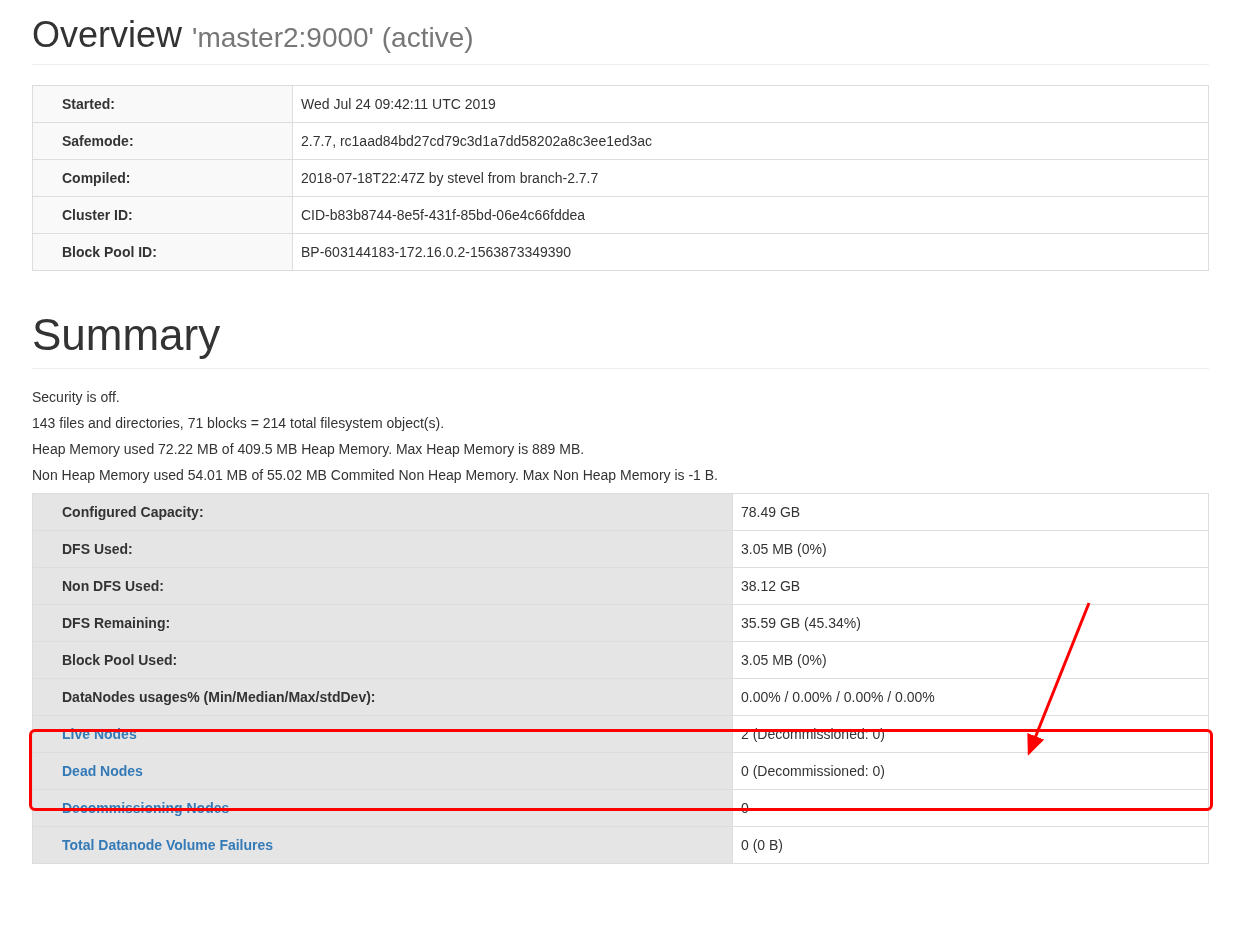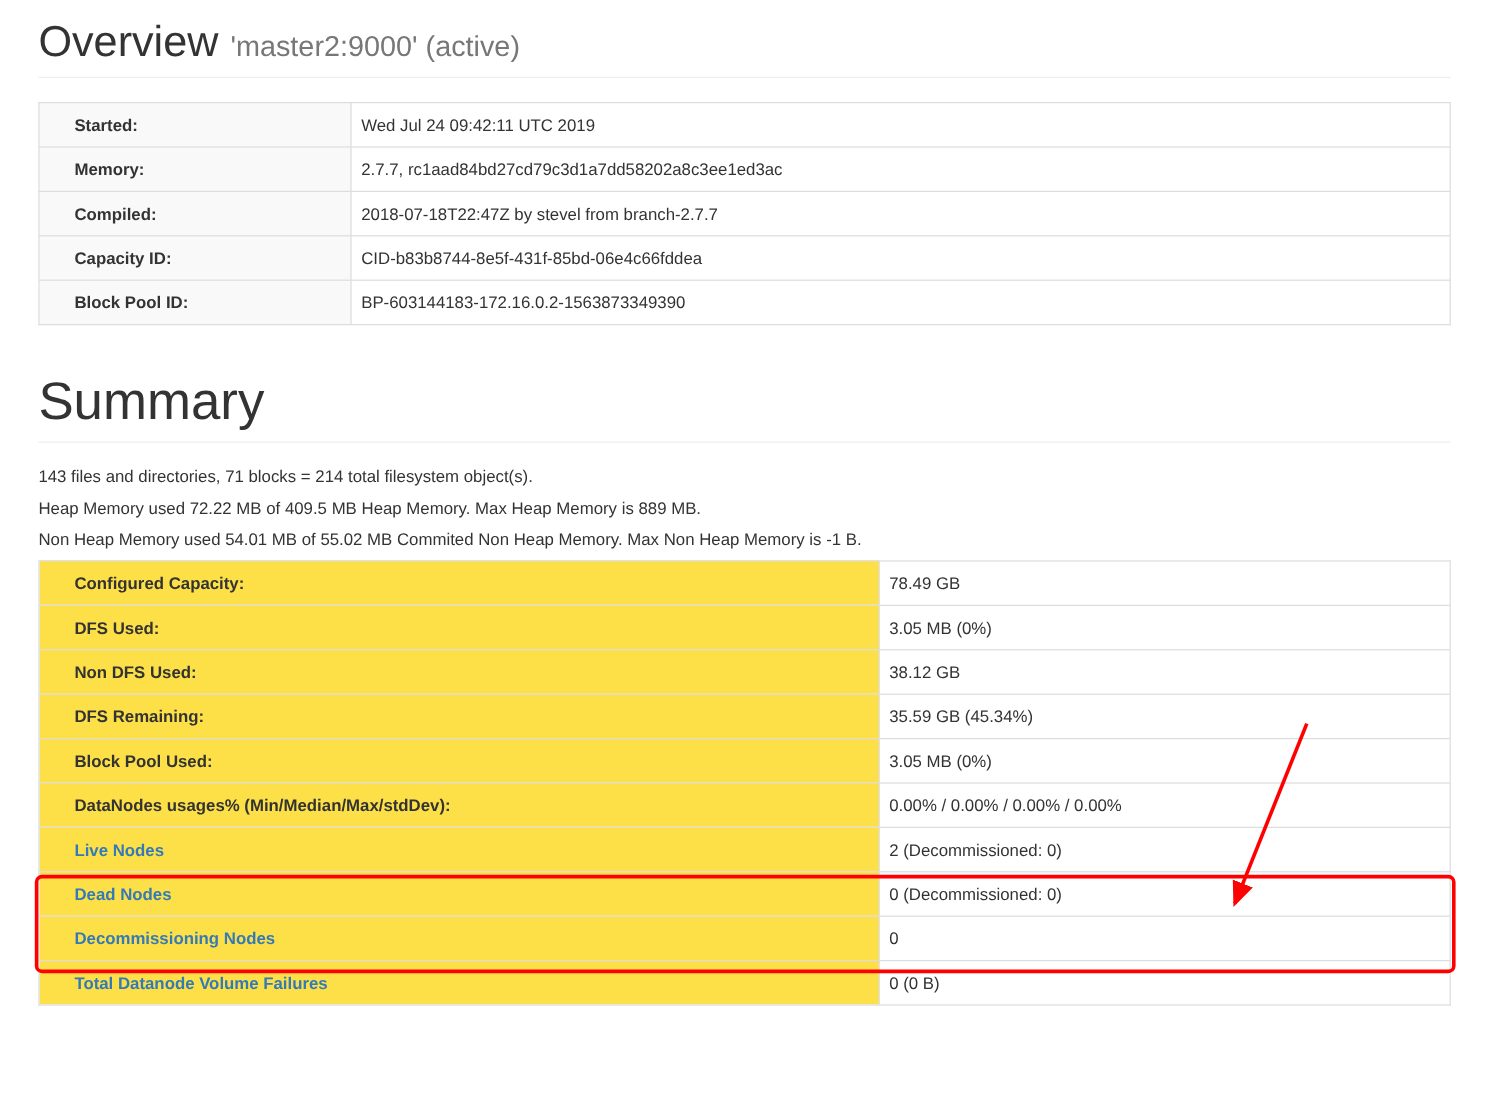--- a/index.html
+++ b/index.html
@@ -16,21 +16,21 @@
       border-bottom: 1px solid #eee;
       padding-top: 15px;
     }
     .page-header h1 {
       font-size: 36px;
       font-weight: 500;
       color: #333;
       line-height: 1.1;
     }
     .page-header h1 small {
-      font-size: 24px;
+      font-size: 28px;
       color: #777;
       font-weight: 400;
     }
     .section-header {
       padding-bottom: 9px;
       margin: 40px 0 20px;
       border-bottom: 1px solid #eee;
     }
     .section-header h1 {
       font-size: 44px;
@@ -54,21 +54,21 @@
     table th {
       background-color: #f9f9f9;
       font-weight: 700;
       padding-left: 29px;
     }
     .kv-table th {
       width: 260px;
       background-color: #f9f9f9;
     }
     .summary-table th {
-      background-color: #fde047;
+      background-color: #e5e5e5;
       width: 700px;
       margin-left: 32px;
     }
     .summary-text p {
       margin: 0 0 10px;
       color: #333;
     }
     .highlight-box {
       position: absolute;
       border: 3px solid #f00;
@@ -94,43 +94,44 @@
     </h1>
   </div>
 
   <table class="kv-table">
     <tbody id="overview-tbody">
         <tr>
           <th>Started:</th>
           <td>Wed Jul 24 09:42:11 UTC 2019</td>
         </tr>
         <tr>
-          <th>Memory:</th>
+          <th>Safemode:</th>
           <td>2.7.7, rc1aad84bd27cd79c3d1a7dd58202a8c3ee1ed3ac</td>
         </tr>
         <tr>
           <th>Compiled:</th>
           <td>2018-07-18T22:47Z by stevel from branch-2.7.7</td>
         </tr>
         <tr>
-          <th>Capacity ID:</th>
+          <th>Cluster ID:</th>
           <td>CID-b83b8744-8e5f-431f-85bd-06e4c66fddea</td>
         </tr>
         <tr>
           <th>Block Pool ID:</th>
           <td>BP-603144183-172.16.0.2-1563873349390</td>
         </tr>
       </tbody>
   </table>
 
   <div class="section-header">
     <h1>Summary</h1>
   </div>
 
   <div class="summary-text" id="summary-text">
+      <p>Security is off.</p>
       <p>143 files and directories, 71 blocks = 214 total filesystem object(s).</p>
       <p>Heap Memory used 72.22 MB of 409.5 MB Heap Memory. Max Heap Memory is 889 MB.</p>
       <p>Non Heap Memory used 54.01 MB of 55.02 MB Commited Non Heap Memory. Max Non Heap Memory is -1 B.</p>
     </div>
 
   <table class="summary-table" id="summary-table">
     <tbody id="summary-tbody">
         <tr>
           <th>Configured Capacity:</th>
           <td>78.49 GB</td>

